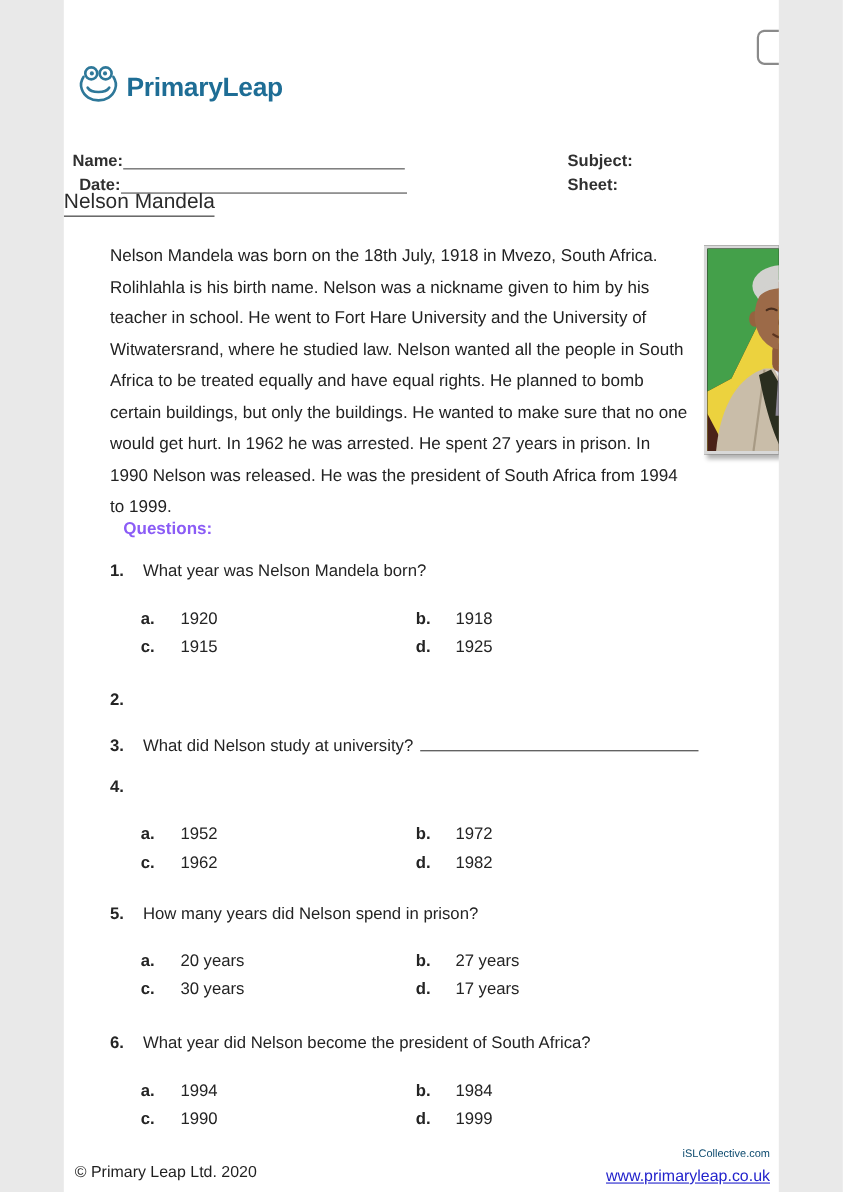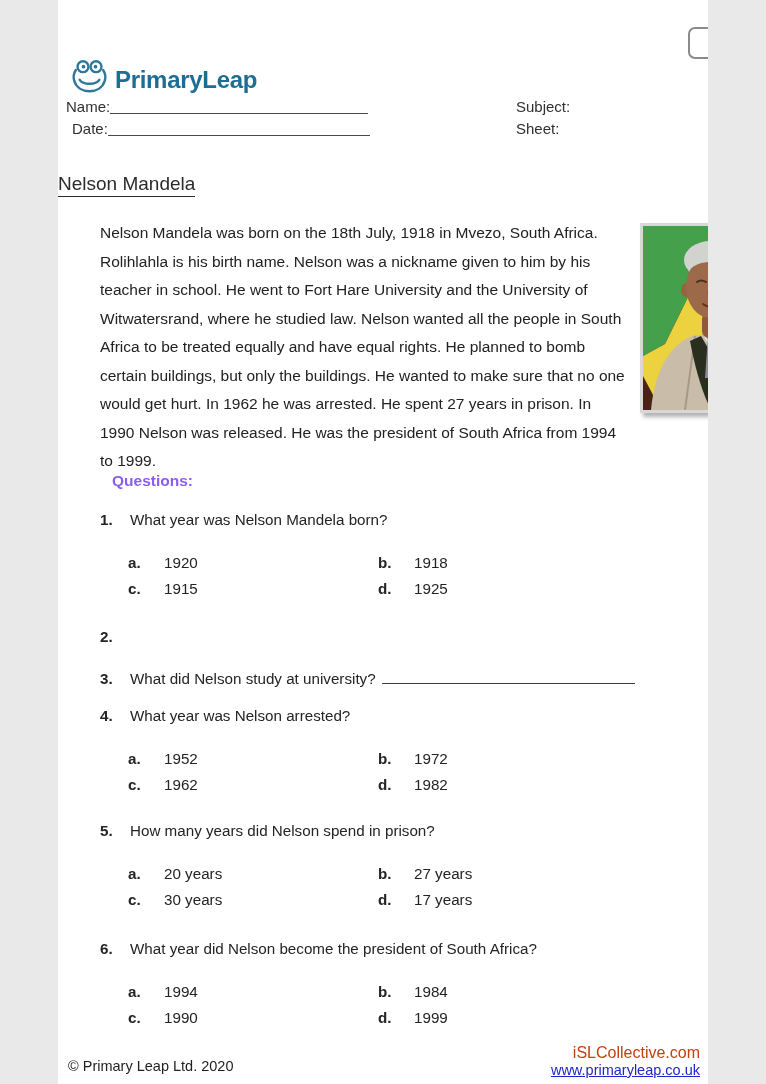--- a/index.html
+++ b/index.html
@@ -18,21 +18,21 @@
     width:48px; height:32px; border:2px solid #8a8a8a; border-radius:7px;
     background:#fff; display:flex; align-items:center; justify-content:center;
     font-size:18px; color:#1f1f1f;
   }
 
   .logo { position:absolute; left:13px; top:59px; display:flex; align-items:flex-end; gap:7px; }
   .logo svg { width:37px; height:35px; display:block; }
   .logo-text { font-size:24px; font-weight:600; color:#1e6d95; letter-spacing:-0.3px; }
 
   .field { position:absolute; display:flex; font-size:15px; color:#303030; }
-  .field .flabel { white-space:nowrap; font-weight:400; }
+  .field .flabel { white-space:nowrap; font-weight:700;margin-top:40px; }
   .field .fline { flex:1; border-bottom:1.5px solid #4a4a4a; margin-bottom:1px; min-height:16px; }
   .field .fvalue { padding-left:7px; font-weight:500; color:#262626; white-space:nowrap; }
 
   .f-name    { left:8px;   top:98px;  width:302px; }
   .f-date    { left:14px;  top:120px; width:298px; }
   .f-subject { left:458px; top:98px;  width:312px; }
   .f-sheet   { left:458px; top:120px; width:297px; }
 
   
   .title { position:absolute; top:173px; left:0; width:100%; text-align:left;
@@ -65,22 +65,22 @@
              grid-template-columns:250px 250px; row-gap:4px; }
   .option { display:flex; line-height:22px; }
   .opt-letter { font-weight:700; width:36px; flex:0 0 36px; }
   .opt-text { }
 
   .q1 { top:509px; } .q2 { top:626px; } .q3 { top:668px; }
   .q4 { top:705px; } .q5 { top:820px; } .q6 { top:938px; }
 
   
   .copyright { position:absolute; left:10px; top:1058px; font-size:14.5px; color:#1f1f1f; }
-  .watermark { position:absolute; right:8px; top:1044px; font-size:16px;
-               color:#c2410c; text-align:center; }
+  .watermark { position:absolute; right:8px; top:1044px; font-size:10px;
+               color:#0c4a6e; text-align:center; }
   .website   { position:absolute; right:8px; top:1062px; font-size:14.5px;
                color:#2323cc; text-decoration:underline; text-align:right; cursor:pointer; }
 </style>
 </head>
 <body>
 
 <div class="page">
 
   <div class="score-wrap">
     <div class="score-label">Score</div>
@@ -199,21 +199,20 @@
   <section class="question q3">
     <div class="q-line">
       <span class="q-num">3.</span>
       <span class="q-text"><span>What did Nelson study at university?</span><span class="q-blank blank-q3"></span></span>
     </div>
   </section>
 
   <section class="question q4">
     <div class="q-line">
       <span class="q-num">4.</span>
-      <span class="q-text">What year was Nelson arrested?</span>
     </div>
     <div class="options">
       <div class="option">
         <span class="opt-letter">a.</span>
         <span class="opt-text">1952</span>
       </div>
       <div class="option">
         <span class="opt-letter">b.</span>
         <span class="opt-text">1972</span>
       </div>

